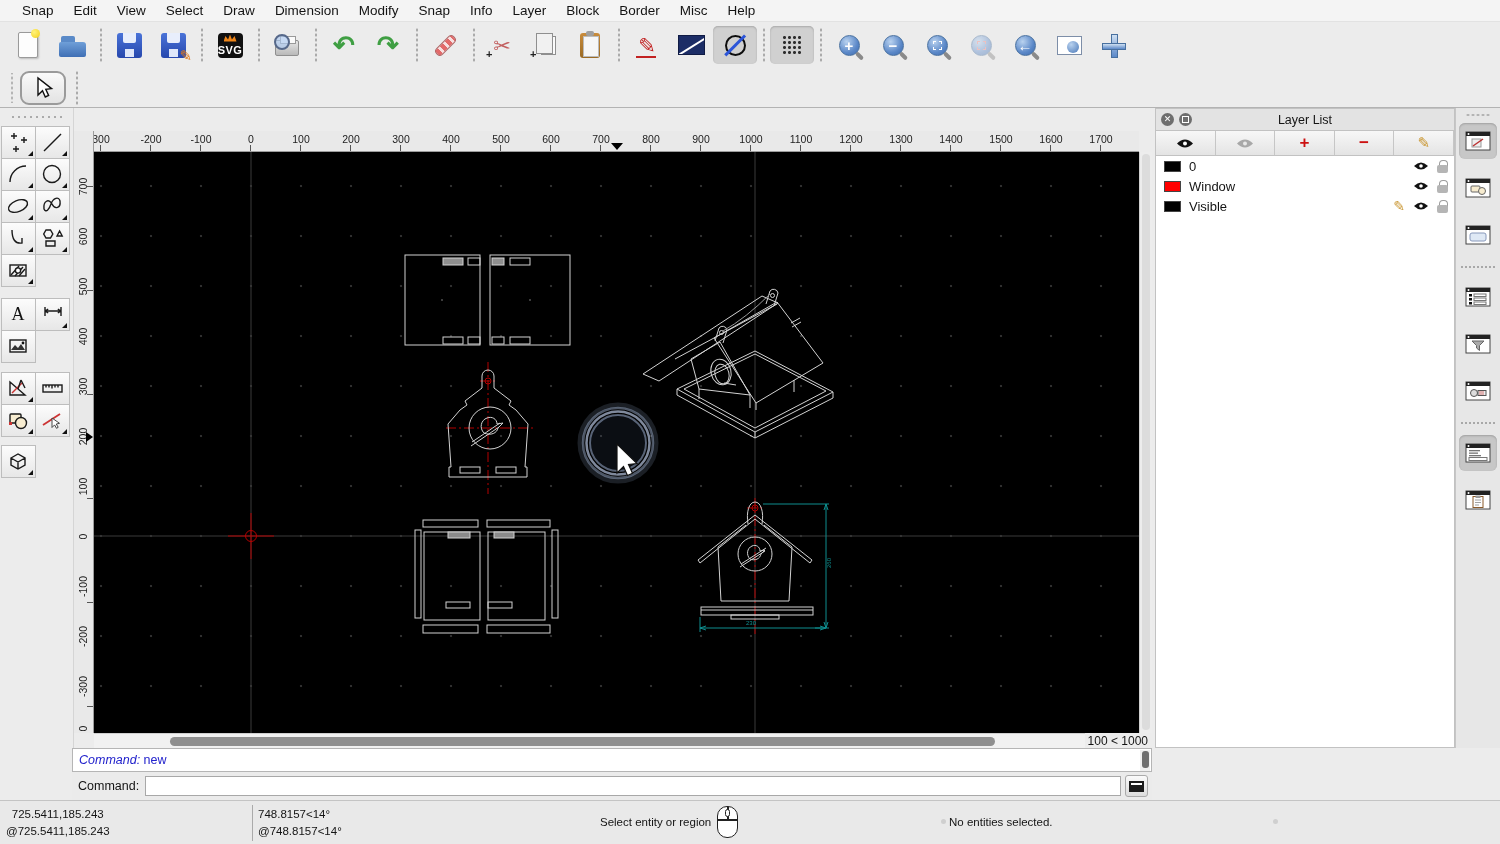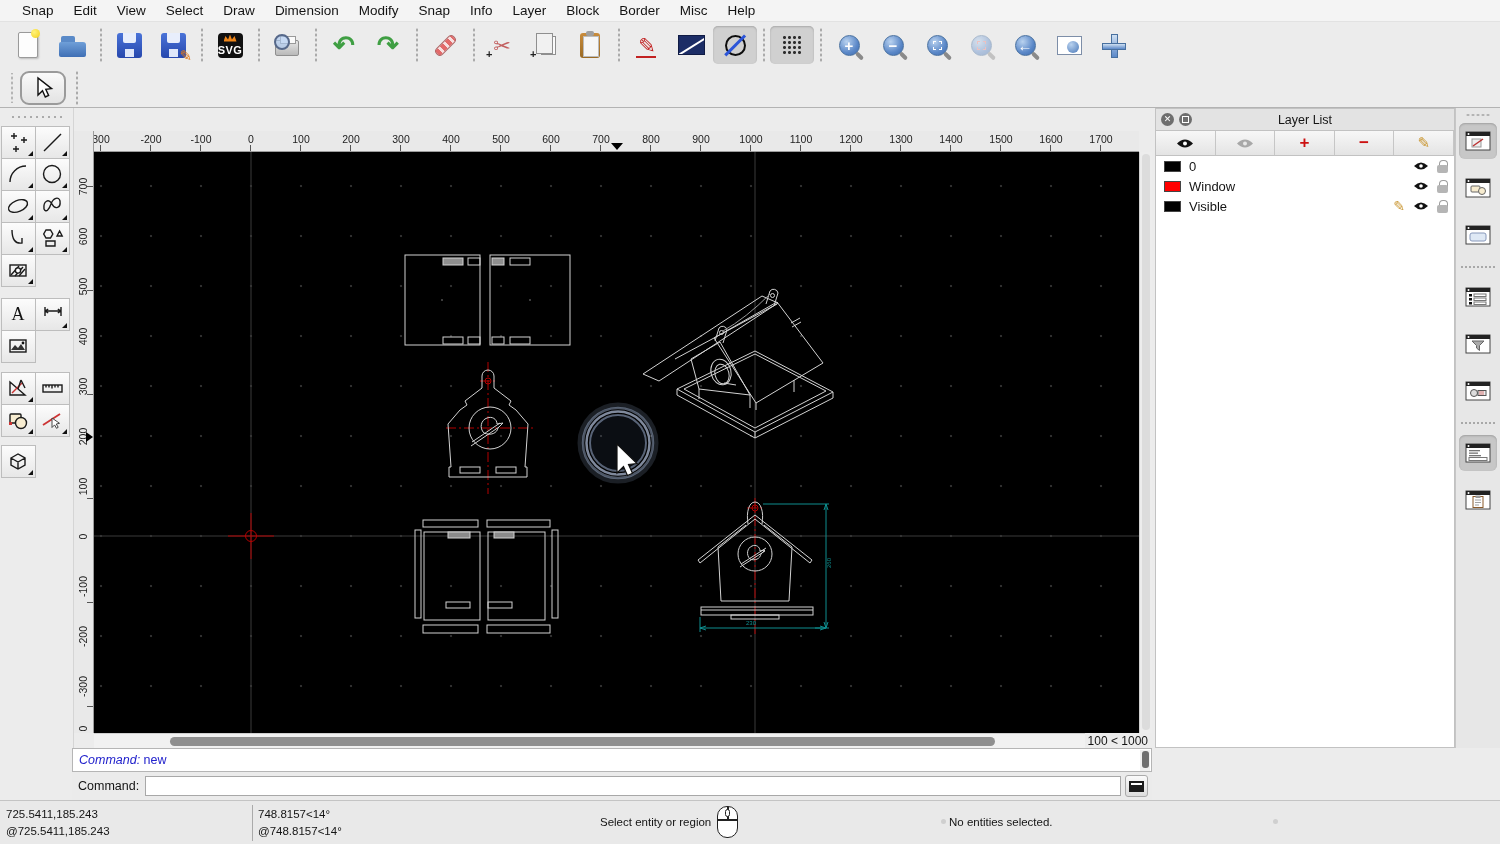--- a/index.html
+++ b/index.html
@@ -137,21 +137,21 @@
   .cmdrow{left:72px;top:772px;width:1080px;height:28px;background:#ebebeb;display:flex;align-items:center;padding:0 4px 0 6px;font-size:12.5px;}
   .cmdrow input{flex:1;height:20px;margin:0 4px 0 6px;border:1px solid #a8a8a8;background:#fff;font-size:12px;padding:0 4px;
                 font-family:"Liberation Sans",sans-serif;}
   .cmdbtn{width:23px;height:22px;background:linear-gradient(#fafafa,#dcdcdc);border:1px solid #aaa;border-radius:3px;
           display:flex;align-items:center;justify-content:center;}
   .cmdbtn .kb{width:15px;height:11px;background:#1c1c1c;position:relative;}
   .cmdbtn .kb::after{content:"";position:absolute;left:2px;top:2px;width:11px;height:2px;background:#fff;}
 
   
   .statusbar{left:0;top:800px;width:1500px;height:44px;background:#e9e9e9;border-top:1px solid #c4c4c4;font-size:11.5px;}
-  .coords{position:absolute;left:6px;top:5px;line-height:17px;white-space:pre;}
+  .coords{position:absolute;left:6px;top:5px;line-height:17px;white-space:pre;text-align:center;}
   .statdiv{position:absolute;left:252px;top:4px;width:1px;height:36px;background:#aaa;}
   .polar{position:absolute;left:258px;top:5px;line-height:17px;white-space:pre;}
   .hint{position:absolute;left:600px;top:15px;}
   .selinfo{position:absolute;left:949px;top:15px;}
   .sdot{position:absolute;width:5px;height:5px;border-radius:50%;background:#cfcfcf;top:18px;}
   .mouse{position:absolute;left:717px;top:5px;width:21px;height:32px;border:1.5px solid #222;border-radius:10px;background:#fff;}
   .mouse::before{content:"";position:absolute;left:9px;top:0;width:1.5px;height:13px;background:#222;}
   .mouse::after{content:"";position:absolute;left:0;top:12px;width:100%;height:1.5px;background:#222;}
   .wheel{position:absolute;left:7px;top:2px;width:5px;height:8px;border:1.5px solid #222;border-radius:3px;background:#fff;}
 

